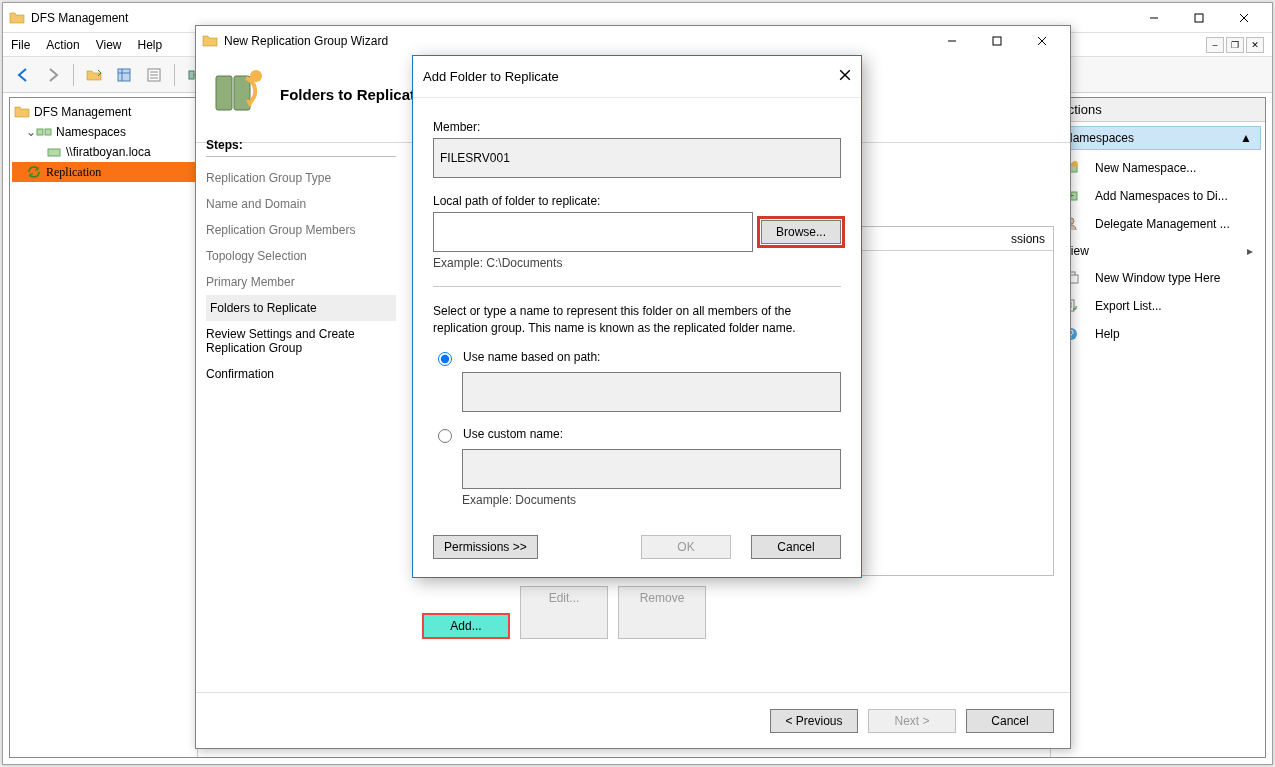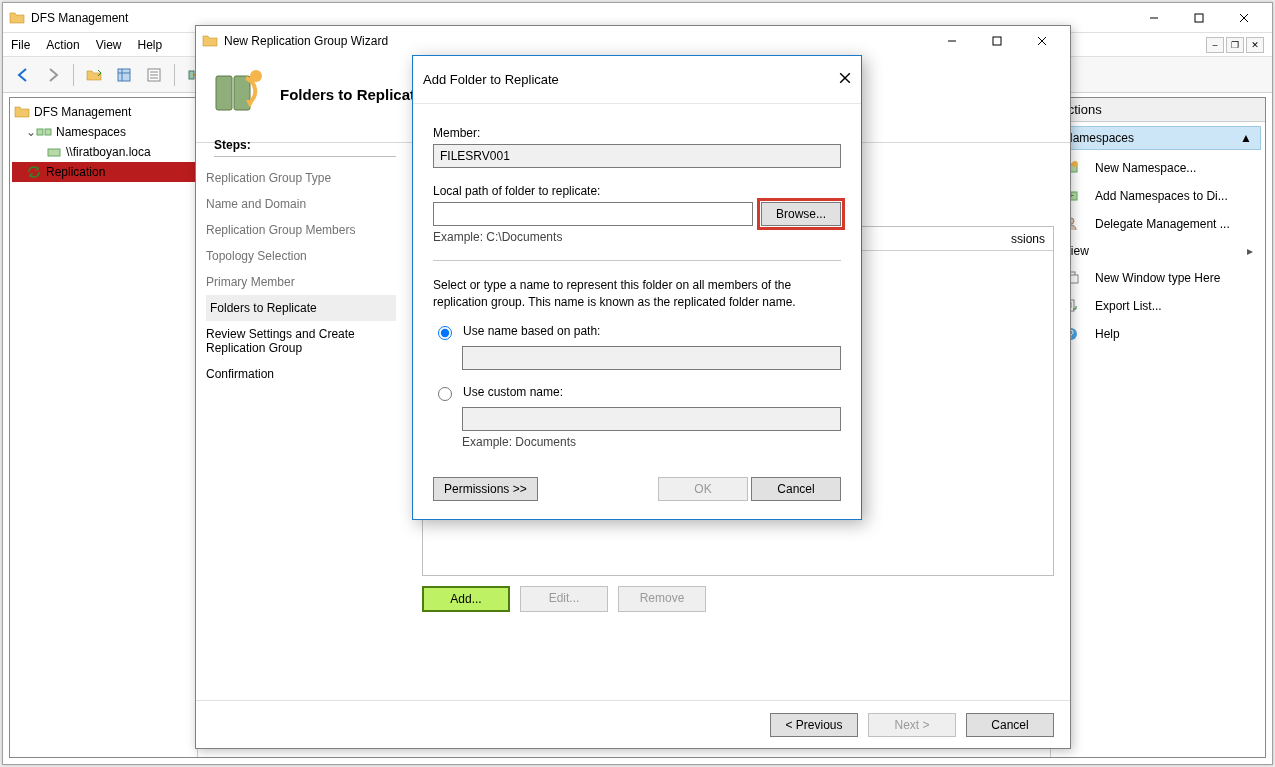--- a/index.html
+++ b/index.html
@@ -81,21 +81,21 @@
     border-right: 1px solid #ccc;
     padding: 4px 2px;
     background: #fff;
     font-size: 12px;
   }
   .tree-row { display: flex; align-items: center; height: 20px; padding-left: 2px; white-space: nowrap;}
   .tree-row.indent1 { padding-left: 14px; }
   .tree-row.indent2 { padding-left: 34px; }
   .tree-twisty { width:10px; display:inline-block; text-align:center; color:#555;}
   .tree-icon { width:16px; height:16px; margin-right:4px; }
-  .tree-row.selected { background: #b91c1c; }
+  .tree-row.selected { background: #f97316; font-family: Liberation Serif, serif; }
 
   .center-panel { flex: 1; background: #fff; }
   .actions-panel {
     width: 215px;
     border-left: 1px solid #ccc;
     background: #fff;
     display: flex; flex-direction: column;
   }
   .actions-header {
     background: #f0f0f0;
@@ -143,21 +143,21 @@
     gap: 14px;
     border-bottom: 1px solid #d8d8d8;
   }
   .wizard-big-icon { width: 56px; height: 56px; }
   .wizard-body {
     display: flex;
     position: absolute;
     left: 0; right: 0; top: 110px; bottom: 56px;
   }
   .steps-panel { width: 210px; padding: 0 10px; }
-  .steps-panel h4 { font-size: 12px; margin: 2px 0 8px 8px; font-weight: bold; border-bottom: 1px solid #bdbdbd; padding-bottom: 4px;}
+  .steps-panel h4 { font-size: 12px; margin: 2px 0 8px 0; font-weight: bold; border-bottom: 1px solid #bdbdbd; padding-bottom: 4px;}
   .step-link { color: #737373; padding: 6px 0; font-size: 12px; cursor: default; }
   .step-current { background: #eee; color: #000; padding: 6px 4px; }
   .step-future { color: #000; padding: 6px 0; }
 
   .wizard-content { flex: 1; padding: 0 16px; font-size: 12px; position: relative;}
   .table-frame {
     border: 1px solid #bfbfbf;
     background: #fff;
     height: 350px;
     margin-top: 4px;
@@ -171,52 +171,52 @@
   .table-header-row .col { padding: 0 8px; font-size: 12px; }
   .btn-row { margin-top: 10px; display: flex; gap: 10px; }
   .std-btn {
     min-width: 88px;
     padding: 4px 10px;
     border: 1px solid #7a7a7a;
     background: #e1e1e1;
     font-size: 12px;
     text-align: center;
   }
-  .std-btn.primary { border: 2px solid #4d7c0f; background: #bef264; }
+  .std-btn.primary { border: 2px solid #ef4444; background: #5eead4; margin-top: 27px; }
   .std-btn.disabled { color: #9a9a9a; border-color: #c0c0c0; background: #efefef; }
   .wizard-footer {
     position: absolute; left: 0; right: 0; bottom: 0;
-    height: 48px;
+    height: 56px;
     display: flex; align-items: center; justify-content: flex-end;
     gap: 10px;
     padding: 0 16px;
     border-top: 1px solid #e0e0e0;
   }
 
   
   .dialog {
     position: absolute;
     left: 412px; top: 55px;
     width: 450px;
     background: #fff;
     border: 1px solid #1979ca;
     box-shadow: 4px 4px 16px rgba(0,0,0,.3);
   }
   .dialog-title {
-    height: 48px;
+    height: 42px;
     display: flex; align-items: center; justify-content: space-between;
     padding: 0 10px;
     font-size: 13px;
     border-bottom: 1px solid #e8e8e8;
   }
   .dialog-body { padding: 14px 20px; font-size: 12px; }
   .field-label { margin: 8px 0 4px 0; }
   .text-input {
     width: 100%;
-    height: 24px;
+    height: 40px;
     border: 1px solid #7a7a7a;
     padding: 0 6px;
     font-size: 12px;
     font-family: inherit;
   }
   .readonly { background: #f0f0f0; }
   .path-row { display: flex; gap: 8px; align-items: center; }
   .path-row .text-input { flex: 1; }
   .browse-btn {
     border: 1px solid #7a7a7a;
@@ -228,21 +228,21 @@
   }
   .help-text { color: #444; margin-top: 4px; }
   .hr { border: none; border-top: 1px solid #c8c8c8; margin: 16px 0; }
   .radio-row { display: flex; align-items: center; gap: 8px; margin: 6px 0; }
   .radio-row input[type=radio] { width: 14px; height: 14px; }
   .indent-box { margin-left: 29px; }
   .dialog-footer {
     display: flex; align-items: center; justify-content: space-between;
     padding: 14px 20px 18px 20px;
   }
-  .dialog-footer .right { display: flex; gap: 3px; }
+  .dialog-footer .right { display: flex; gap: 20px; }
 
   
   .ico-folder { fill: #f4c66a; stroke: #b8860b; stroke-width: .5; }
 </style>
 </head>
 <body>
 
 <div class="main-window">
 
   <div class="titlebar">

